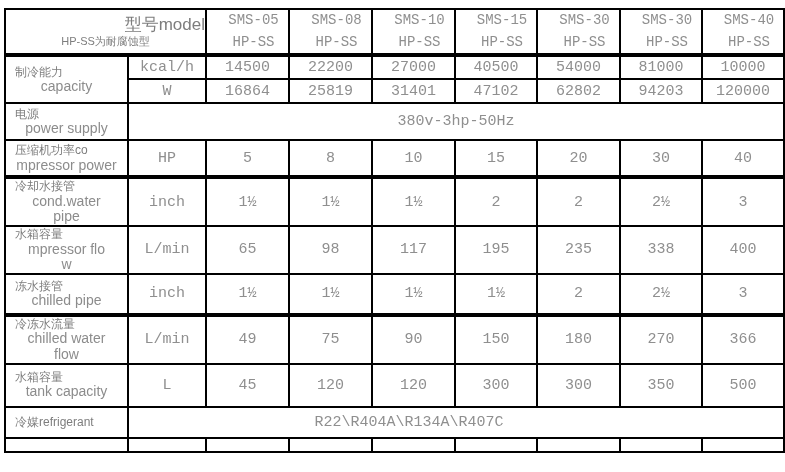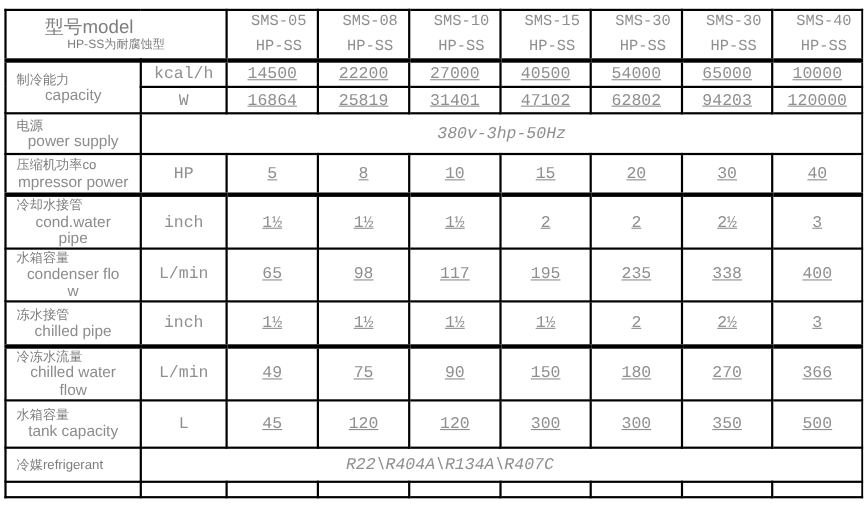--- a/index.html
+++ b/index.html
@@ -13,31 +13,31 @@
   }
   td {
     border:2px solid #000; padding:0; vertical-align:middle; overflow:hidden;
   }
   tr.thick td { border-bottom-width:4px; }
   tr.stub td { border-top-width:2px; }
   
   .zh { font-size:12px; color:#7d7d7d; text-align:left; padding-left:9px; line-height:1.2; }
   .en { font-size:14px; color:#8c8c8c; text-align:center; line-height:1.12; }
   
-  .h1 { font-size:17px; color:#7d7d7d; text-align:left; line-height:1.25;margin-left:35px; }
+  .h1 { font-size:17px; color:#7d7d7d; text-align:right; line-height:1.25;margin-left:35px; }
   .h2 { font-size:11px; color:#7d7d7d; text-align:center; line-height:1.25; }
   
   .mhead, .unit, .num, .mval {
     font-family:"Liberation Mono","DejaVu Sans Mono",monospace;
     color:#8f8f8f; text-align:center;
   }
   .mhead { font-size:14px; line-height:1.55;padding-left:12px; }
   .unit  { font-size:15px; }
-  .num   { font-size:15px;text-decoration:underline; }
-  .mval  { font-size:15px;font-style:italic; }
+  .num   { font-size:15px; }
+  .mval  { font-size:15px; }
   .shiftl { padding-right:94px; }
 </style>
 </head>
 <body>
 
 <div class="stage">
   <table class="spec">
     <colgroup>
       <col style="width:123px">
         <col style="width:78px">
@@ -90,21 +90,21 @@
       <td rowspan="2">
         <div class="zh">制冷能力</div>
         <div class="en">capacity</div>
       </td>
       <td class="unit">kcal/h</td>
       <td class="num">14500</td>
       <td class="num">22200</td>
       <td class="num">27000</td>
       <td class="num">40500</td>
       <td class="num">54000</td>
-      <td class="num">65000</td>
+      <td class="num">81000</td>
       <td class="num">10000</td>
     </tr>
 
     <tr style="height:24px">
       <td class="unit">W</td>
       <td class="num">16864</td>
       <td class="num">25819</td>
       <td class="num">31401</td>
       <td class="num">47102</td>
       <td class="num">62802</td>
@@ -147,21 +147,21 @@
       <td class="num">1½</td>
       <td class="num">2</td>
       <td class="num">2</td>
       <td class="num">2½</td>
       <td class="num">3</td>
     </tr>
 
     <tr style="height:46px">
       <td>
         <div class="zh">水箱容量</div>
-        <div class="en">condenser flo</div>
+        <div class="en">mpressor flo</div>
         <div class="en">w</div>
       </td>
       <td class="unit">L/min</td>
       <td class="num">65</td>
       <td class="num">98</td>
       <td class="num">117</td>
       <td class="num">195</td>
       <td class="num">235</td>
       <td class="num">338</td>
       <td class="num">400</td>

